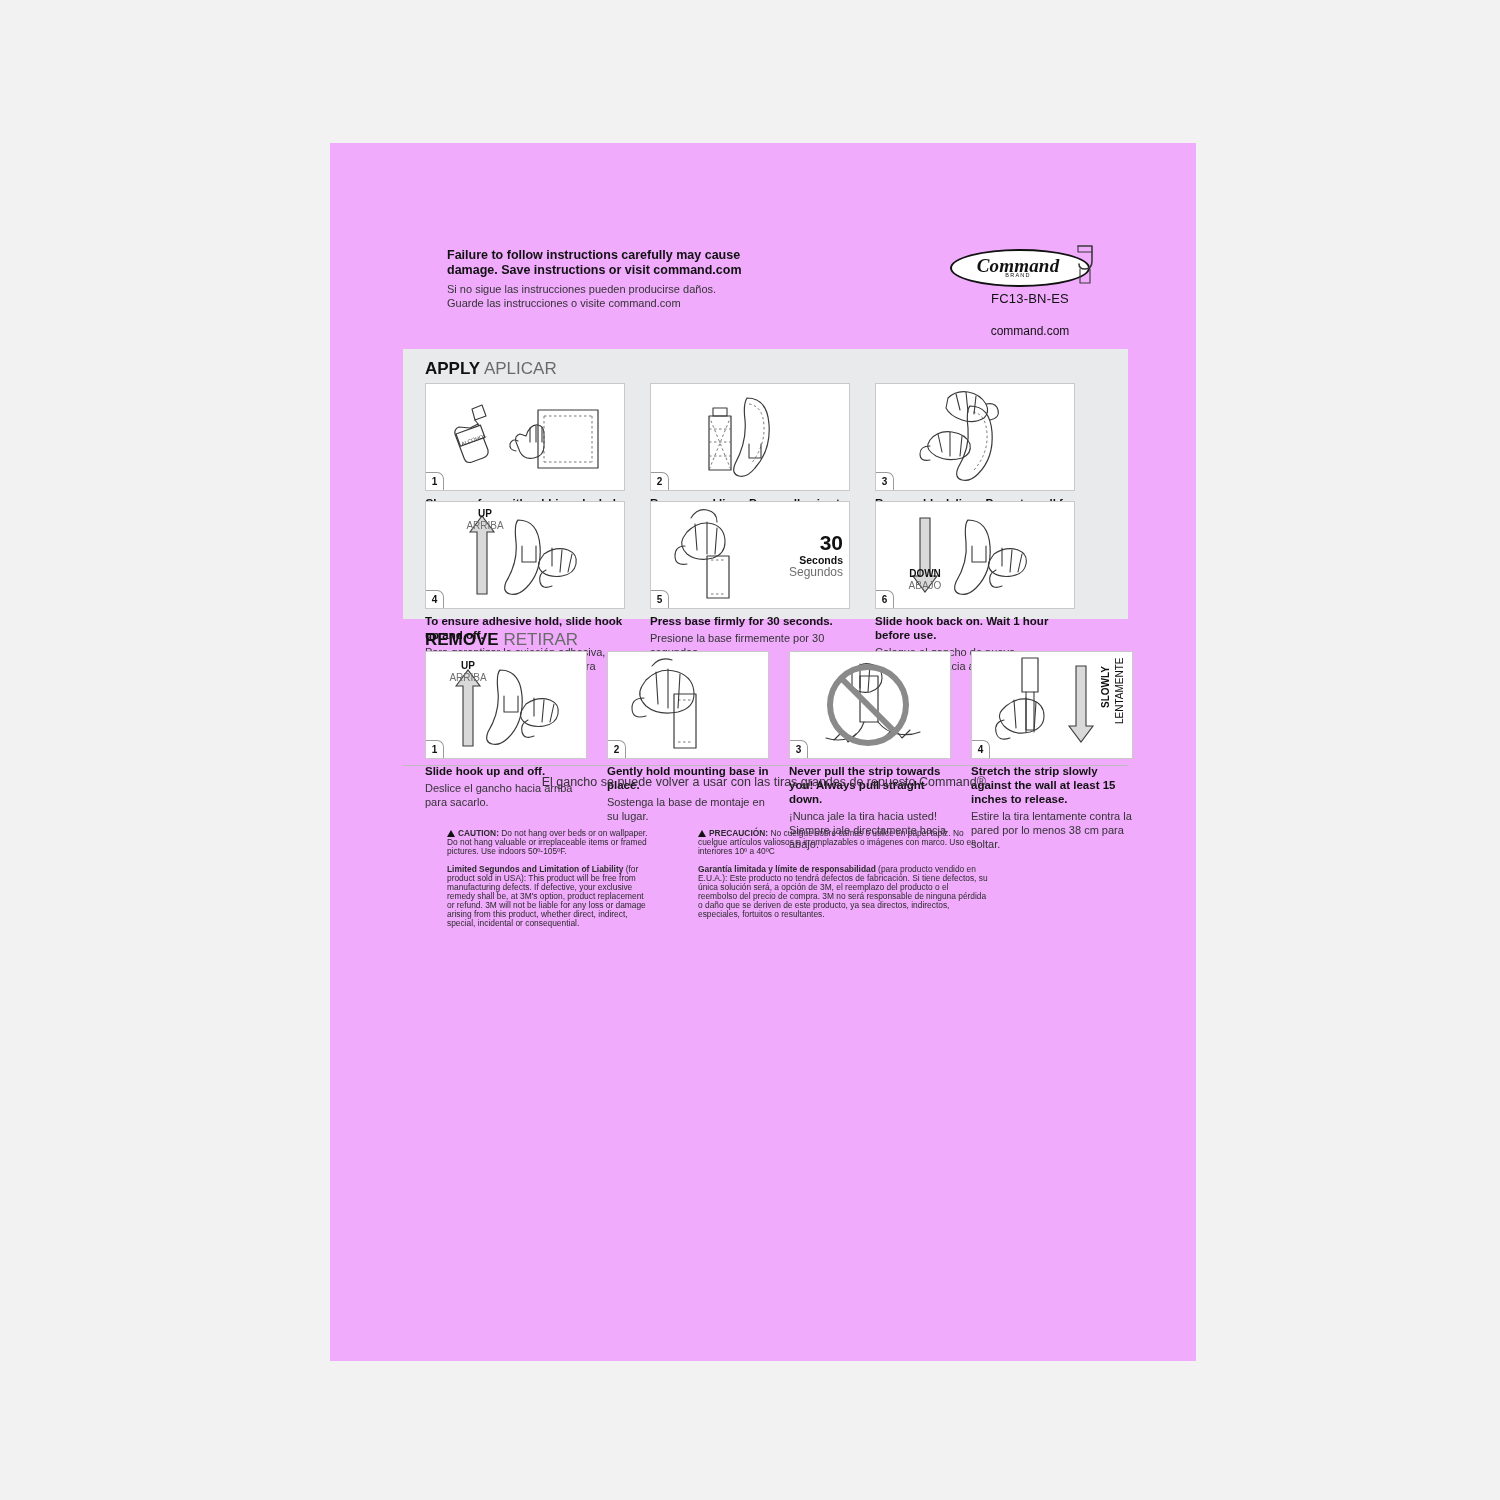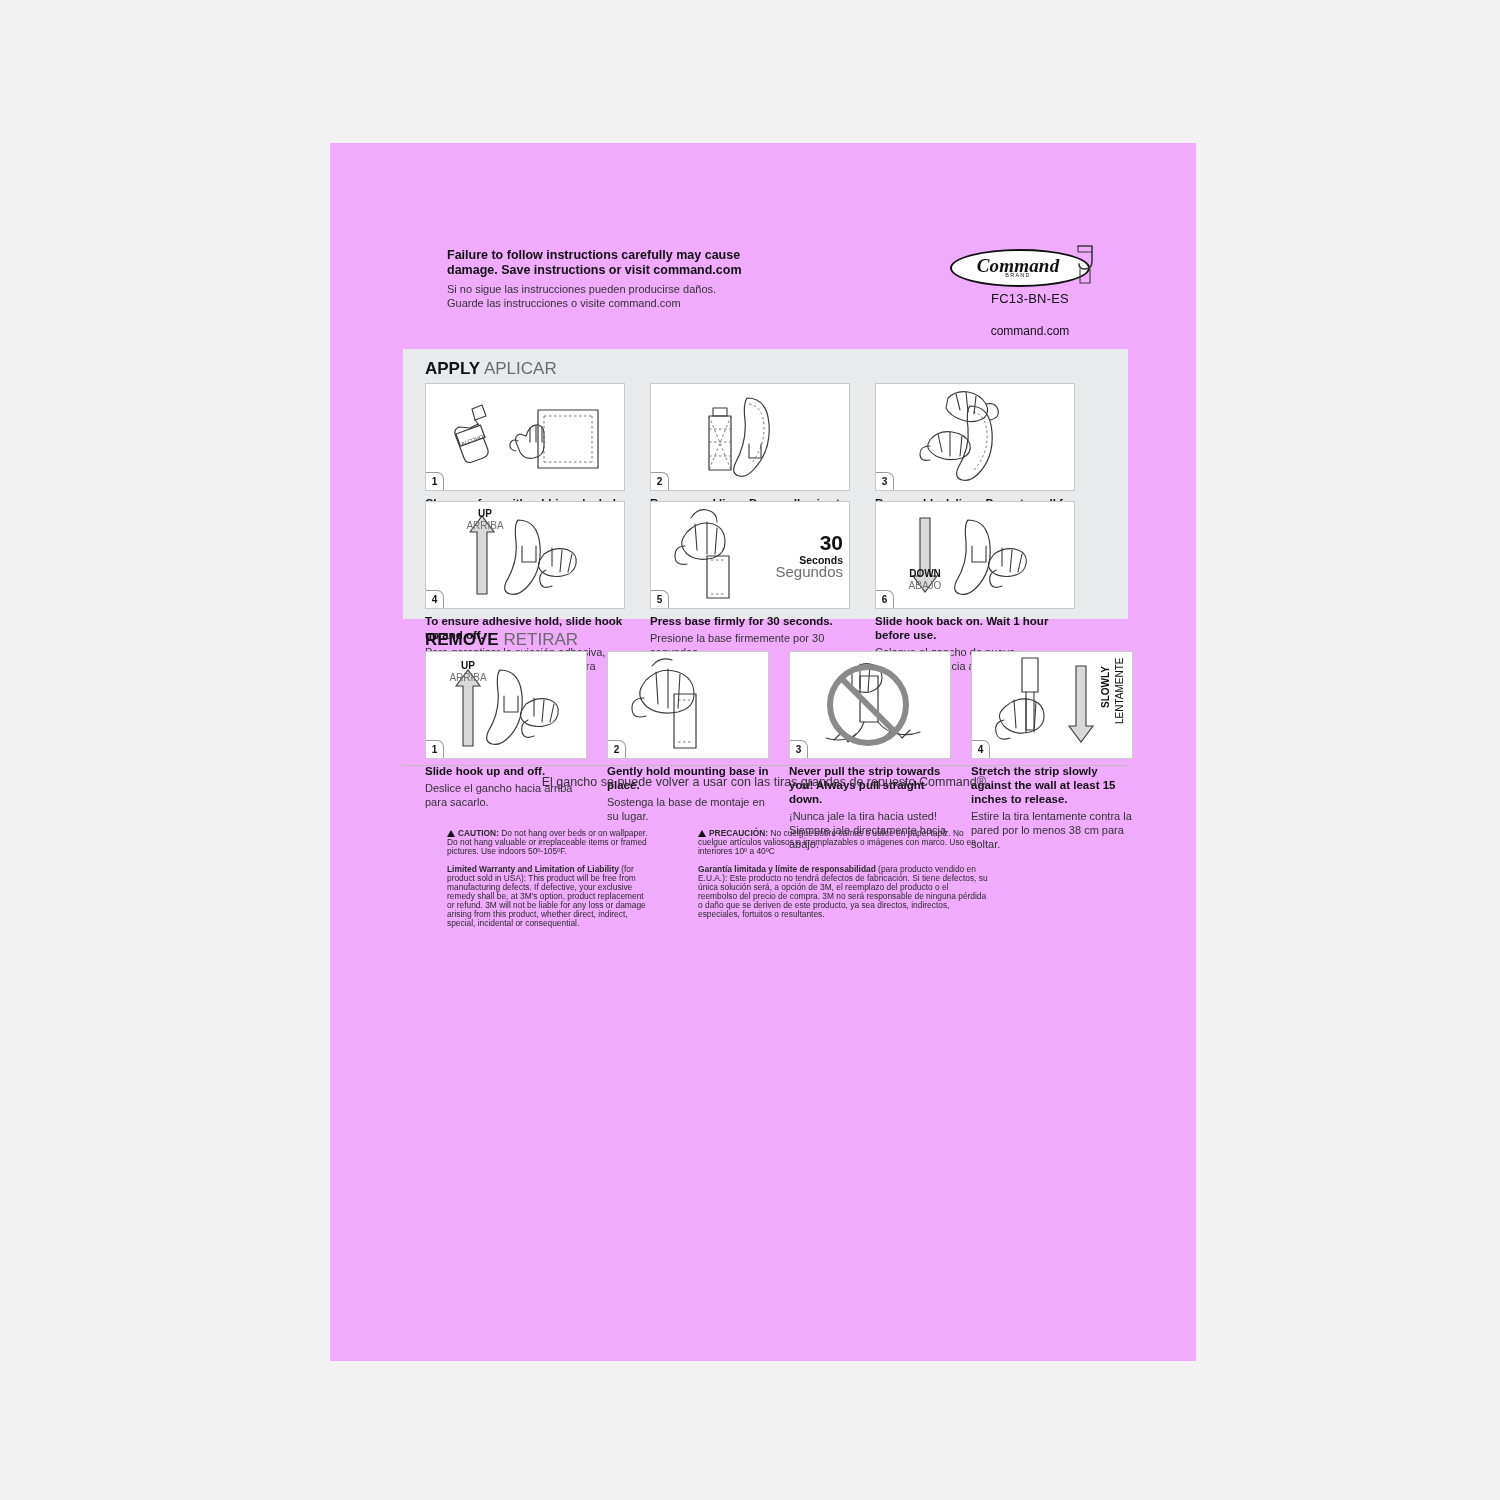--- a/index.html
+++ b/index.html
@@ -197,21 +197,21 @@
     color: #111;
     line-height: 22px;
   }
   .seconds-en {
     font-size: 10.5px;
     font-weight: bold;
     color: #111;
     line-height: 12px;
   }
   .seconds-es {
-    font-size: 15px;
+    font-size: 12px;
     color: #6e6e6e;
     line-height: 12px;
   }
 
   .vert-label {
     position: absolute;
     transform: rotate(-90deg);
     transform-origin: left top;
     white-space: nowrap;
     font-size: 10px;
@@ -536,21 +536,21 @@
     <div class="hr"></div>
     <div class="reuse">
       <div class="es">El gancho se puede volver a usar con las tiras grandes de repuesto Command®.</div>
     </div>
 
     <div class="fine-col left">
       <p>
         <span class="tri"></span><b>CAUTION:</b><span> Do not hang over beds or on wallpaper. Do not hang valuable or irreplaceable items or framed pictures. Use indoors 50º-105ºF.</span>
       </p>
       <p>
-        <b>Limited Warranty and Limitation of Liability</b><span> (for product sold in USA): This product will be free from manufacturing defects. If defective, your exclusive remedy shall be, at 3M's option, product replacement or refund. 3M will not be liable for any loss or damage arising from this product, whether direct, indirect, special, incidental or consequential.</span>
+        <b>Limited Segundos and Limitation of Liability</b><span> (for product sold in USA): This product will be free from manufacturing defects. If defective, your exclusive remedy shall be, at 3M's option, product replacement or refund. 3M will not be liable for any loss or damage arising from this product, whether direct, indirect, special, incidental or consequential.</span>
       </p>
     </div>
 
     <div class="fine-col right">
       <p>
         <span class="tri"></span><b>PRECAUCIÓN:</b><span> No cuelgue sobre camas o utilice en papel tapiz. No cuelgue artículos valiosos o irremplazables o imágenes con marco. Uso en interiores 10º a 40ºC</span>
       </p>
       <p>
         <b>Garantía limitada y límite de responsabilidad</b><span> (para producto vendido en E.U.A.): Este producto no tendrá defectos de fabricación. Si tiene defectos, su única solución será, a opción de 3M, el reemplazo del producto o el reembolso del precio de compra. 3M no será responsable de ninguna pérdida o daño que se deriven de este producto, ya sea directos, indirectos, especiales, fortuitos o resultantes.</span>
       </p>

